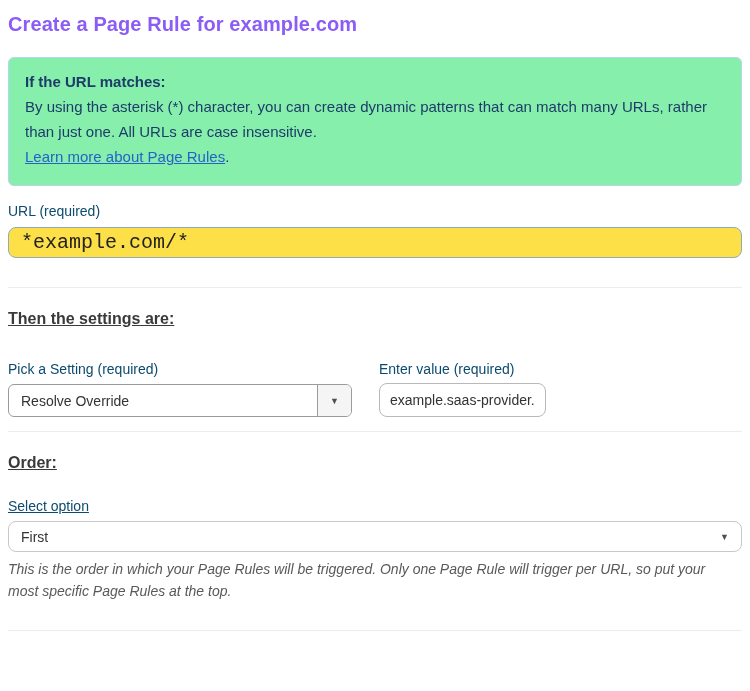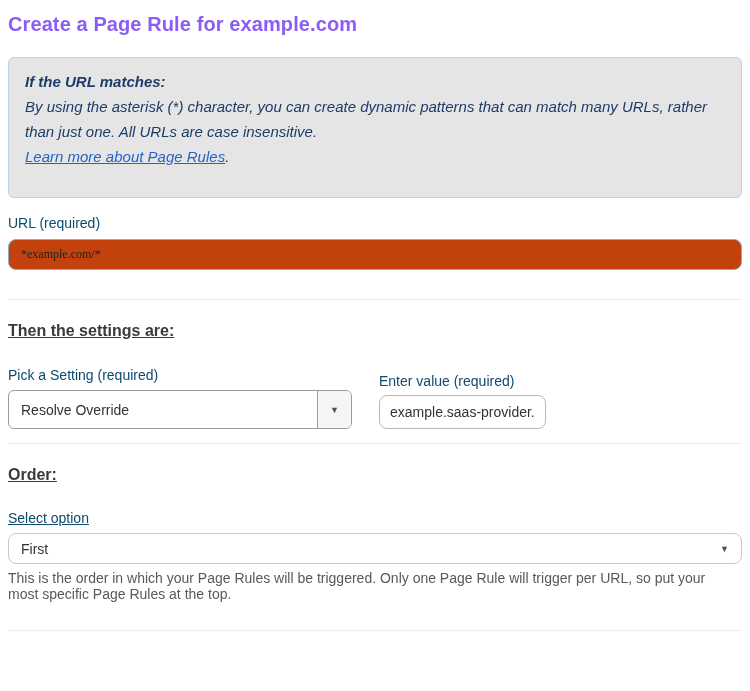--- a/index.html
+++ b/index.html
@@ -13,53 +13,52 @@
 
   h1.page-title {
     font-size: 20px;
     font-weight: 700;
     color: #8b5cf6;
     letter-spacing: 0.1px;
   }
 
   .info-box {
     margin-top: 21px;
-    background: #e5e5e5;
+    background: #86efac;
     border: 1px solid #b7d3ee;
     border-radius: 6px;
-    padding: 11px 16px 28px 16px;
+    padding: 11px 16px 16px 16px;
     font-size: 15px;
     line-height: 25px;
     color: #1e3c69;
-    font-style: italic;
   }
   .info-heading { font-weight: 700; }
   .info-link {
     color: #2562c9;
     text-decoration: underline;
     cursor: pointer;
   }
   .info-link-suffix { color: #1e3c69; }
 
   .field-label {
     font-size: 14px;
     color: #0c4a6e;
   }
   .url-label { margin-top: 17px; }
 
   .url-input {
     margin-top: 8px;
     width: 100%;
     height: 31px;
-    background: #c2410c;
+    background: #fde047;
     border: 1px solid #93aabb;
     border-radius: 8px;
     padding: 0 12px;
-    font-size: 12px;
-    font-family: Liberation Serif, serif;
+    font-size: 20px;
+    font-family: Liberation Mono, monospace;
     color: #222222;
   }
 
   .divider {
     border-top: 1px solid #ececec;
     height: 0;
   }
   .divider-1 { margin-top: 29px; }
   .divider-2 { margin-top: 14px; }
   .divider-3 { margin-top: 28px; }
@@ -75,21 +74,21 @@
   .settings-row {
     display: flex;
     align-items: flex-end;
     margin-top: 25px;
   }
   .setting-col { width: 344px; }
   .value-col { margin-left: 27px; padding-top: 8px; }
 
   .select-control {
     margin-top: 7px;
-    height: 39px;
+    height: 33px;
     border: 1px solid #9b9b9b;
     border-radius: 6px;
     background: #ffffff;
     display: flex;
     align-items: center;
     cursor: pointer;
     overflow: hidden;
   }
   .select-text {
     flex: 1;
@@ -147,23 +146,24 @@
     padding: 0 12px;
     font-size: 9px;
     color: #4f4f4f;
   }
 
   .order-label { margin-top: 26px; text-decoration: underline; }
 
   .help-text {
     margin-top: 6px;
     font-size: 14px;
-    line-height: 16px;
+    line-height: 22px;
     color: #595959;
     max-width: 720px;
+    font-style: italic;
   }
 </style>
 </head>
 <body>
 
 <div class="container">
 
   <h1 class="page-title">Create a Page Rule for example.com</h1>
 
   <div class="info-box">

